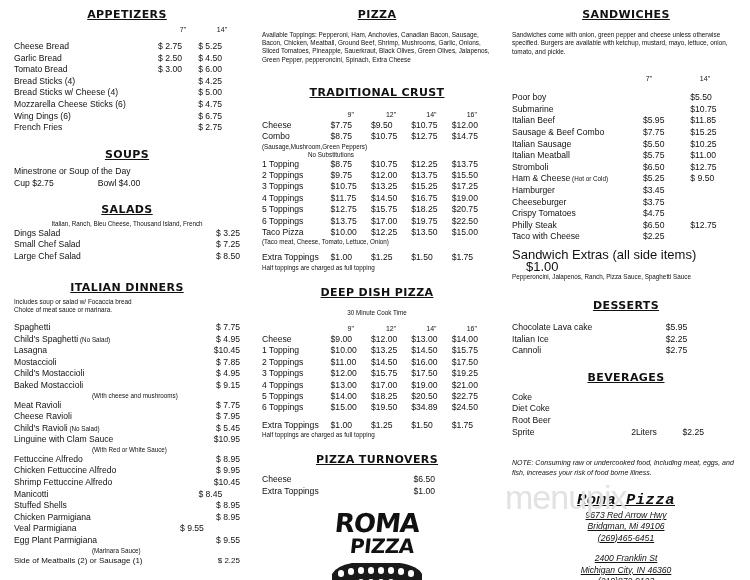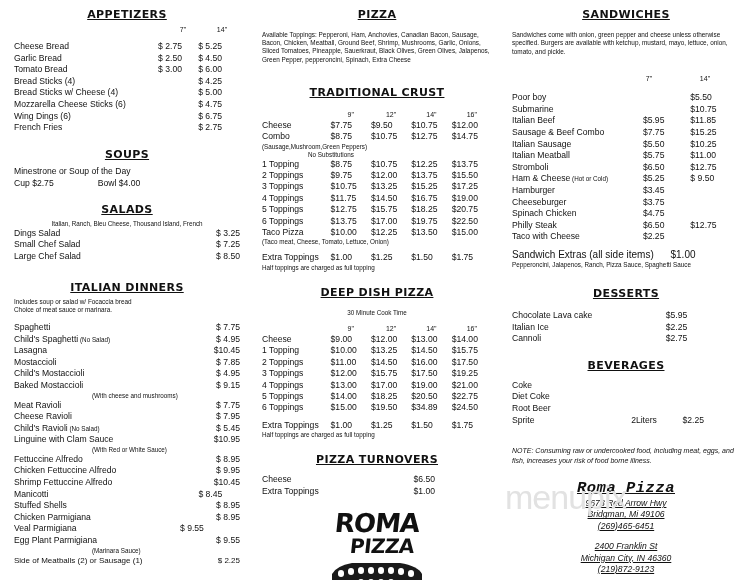--- a/index.html
+++ b/index.html
@@ -99,21 +99,21 @@
   table.grid td.g-name { text-align: left; width: 68px; }
   table.grid td.g-p { text-align: left; width: 40px; }
   table.grid thead td { font-size: 7px; line-height: 11px; }
 
   .soup-line { font-size: 8.6px; line-height: 12px; }
   .soup-line .right { display: inline-block; padding-left: 44px; }
 
   
   .rnote { font-size: 6.4px; line-height: 8.4px; }
 
-  .extras-line { font-size: 10px; line-height: 12px; }
+  .extras-line { font-size: 13px; line-height: 12px; }
 
   .disclaimer {
     font-size: 7px;
     line-height: 9.4px;
     font-style: italic;
     margin-top: 6px;
   }
 
   
   .footer {
@@ -690,21 +690,21 @@
             <td class="nm" style="width:116px">Hamburger</td>
             <td class="pr" style="width:42px">$3.45</td>
             <td class="pr2"></td>
           </tr>
           <tr>
             <td class="nm" style="width:116px">Cheeseburger</td>
             <td class="pr" style="width:42px">$3.75</td>
             <td class="pr2"></td>
           </tr>
           <tr>
-            <td class="nm" style="width:116px">Spinach Chicken</td>
+            <td class="nm" style="width:116px">Crispy Tomatoes</td>
             <td class="pr" style="width:42px">$4.75</td>
             <td class="pr2"></td>
           </tr>
           <tr>
             <td class="nm" style="width:116px">Philly Steak</td>
             <td class="pr" style="width:42px">$6.50</td>
             <td class="pr2">$12.75</td>
           </tr>
           <tr>
             <td class="nm" style="width:116px">Taco with Cheese</td>

